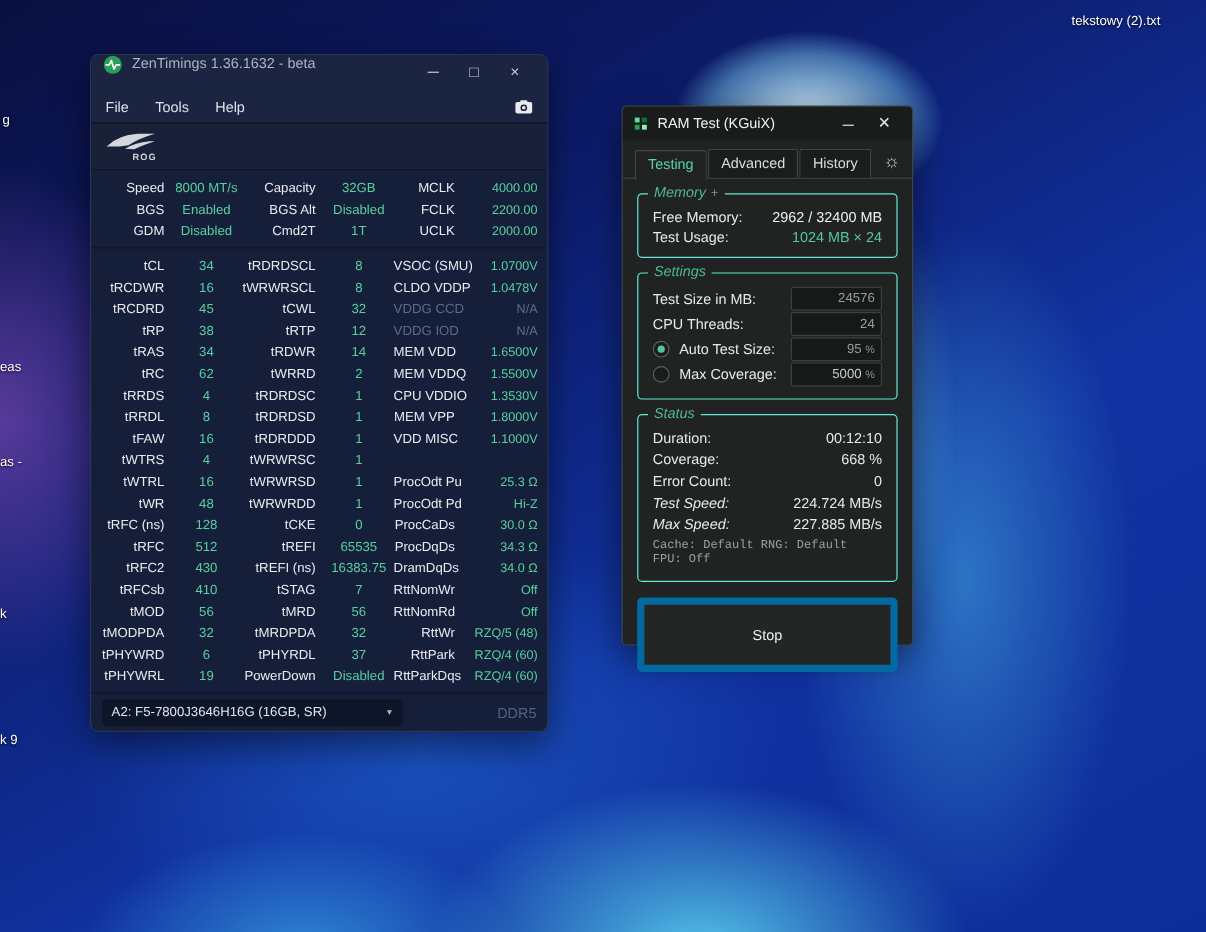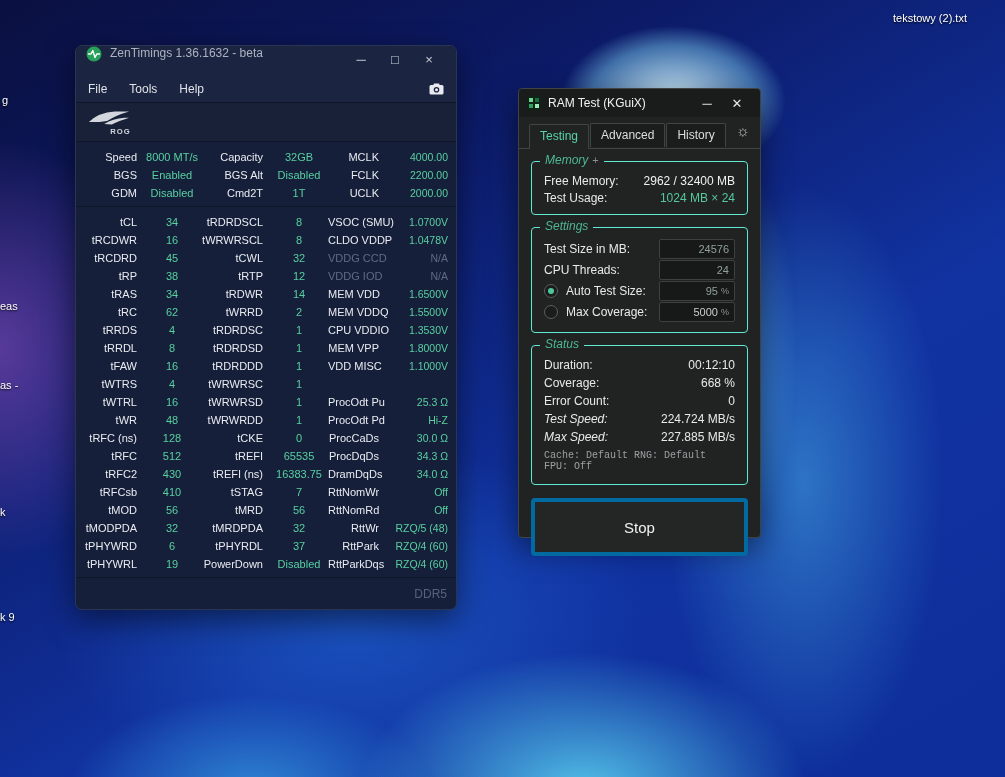--- a/index.html
+++ b/index.html
@@ -49,21 +49,21 @@
   .zt-footer{border-top:1px solid #0f1629;height:32px;display:flex;align-items:center;padding:0 9px;margin-top:4px;}
   .dimm-dd{width:235px;height:22px;background:#0d1528;border-radius:4px;display:flex;align-items:center;padding:0 8px;font-size:11px;color:#e3e6ec;}
   .dimm-dd .dd-text{flex:1;}
   .dimm-dd .caret{font-size:7px;color:#aeb6c6;}
   .ddr5{flex:1;text-align:right;color:#55617c;font-size:12px;}
   
   .rt{left:518px;top:88px;width:241px;height:448px;background:#212323;border:1px solid #3f4343;color:#e8eaea;border-radius:4px;}
   .rt-titlebar{height:28px;display:flex;align-items:center;background:#1a1c1c;padding:0 8px;border-radius:4px 4px 0 0;}
   .rt-titlebar .title{font-size:12px;color:#f0f2f2;margin-left:7px;flex:1;}
   .rt-winbtn{width:30px;height:22px;display:flex;align-items:center;justify-content:center;color:#e2e4e4;font-size:13px;}
-  .rt-tabs{display:flex;align-items:flex-start;padding:6px 10px 0 10px;height:26px;}
+  .rt-tabs{display:flex;align-items:center;padding:6px 10px 0 10px;height:26px;}
   .rt-tab{font-size:12px;padding:4px 10px 5px 10px;border:1px solid #3f4444;border-bottom:none;background:#1b1d1d;color:#dcdede;margin-right:1px;border-radius:2px 2px 0 0;}
   .rt-tab.active{background:#212323;color:#58d2aa;position:relative;top:1px;padding-bottom:6px;}
   .rt-tabs .spacer{flex:1;}
   .sun{color:#c3c5c5;font-size:15px;line-height:15px;padding-bottom:4px;}
   .rt-body{padding:2px 12px 12px 12px;border-top:1px solid #3f4444;margin-top:-1px;}
   .group{border:1px solid #5eead4;border-radius:4px;position:relative;padding:10px 12px 8px 12px;}
   .g-mem{margin-top:10px;}
   .g-set{margin-top:12px;padding-bottom:10px;}
   .g-stat{margin-top:12px;padding-bottom:12px;}
   .legend{position:absolute;top:-9px;left:8px;background:#212323;padding:0 5px;color:#4db893;font-style:italic;font-size:12px;}
@@ -76,21 +76,21 @@
   .set-row .lab{flex:1;}
   .inputbox{width:64px;height:18px;background:#171919;border:1px solid #3c4040;border-radius:2px;display:flex;align-items:center;justify-content:flex-end;padding:0 5px;font-size:11px;color:#90a09a;}
   .inputbox.bright{color:#c7cdcd;}
   .inputbox .pct{font-size:9px;margin-left:3px;color:#8a9494;}
   .radio{width:12px;height:12px;border-radius:50%;border:1px solid #5a5e5e;background:#1b1d1d;margin-right:8px;display:inline-flex;align-items:center;justify-content:center;flex:none;}
   .radio.sel::after{content:"";width:6px;height:6px;border-radius:50%;background:#4fc79b;}
   .stat-row{height:18px;display:flex;align-items:center;font-size:12px;}
   .stat-row .lab{flex:1;}
   .stat-row .lab.it{font-style:italic;}
   .footnote{font-size:10px;color:#9aa0a0;margin-top:4px;font-family:Liberation Mono, monospace;}
-  .stop-btn{margin-top:13px;height:50px;border:4px solid #0369a1;border-radius:4px;background:#242626;display:flex;align-items:center;justify-content:center;font-size:15px;color:#f0f2f2;}
+  .stop-btn{margin-top:13px;height:50px;border:6px solid #0369a1;border-radius:4px;background:#242626;display:flex;align-items:center;justify-content:center;font-size:12px;color:#f0f2f2;}
 </style>
 </head>
 <body>
 
 <div class="wallpaper">
   <div id="desk-labels">
       <div class="desk-label" style="left: 2px; top: 94px;">g</div>
       <div class="desk-label" style="left: 0px; top: 300px;">eas</div>
       <div class="desk-label" style="left: 0px; top: 379px;">as -</div>
       <div class="desk-label" style="left: 0px; top: 506px;">k</div>
@@ -264,20 +264,24 @@
         <div class="cell c4">RttPark</div>
         <div class="cell val c5">RZQ/4 (60)</div>
         <div class="cell c0">tPHYWRL</div>
         <div class="cell val c1">19</div>
         <div class="cell c2">PowerDown</div>
         <div class="cell val c3">Disabled</div>
         <div class="cell c4">RttParkDqs</div>
         <div class="cell val c5">RZQ/4 (60)</div>
       </div>
     <div class="zt-footer">
+      <div class="dimm-dd">
+        <span class="dd-text">A2: F5-7800J3646H16G (16GB, SR)</span>
+        <span class="caret">▼</span>
+      </div>
       <span class="ddr5">DDR5</span>
     </div>
   </div>
 
   <div class="window rt">
     <div class="rt-titlebar">
       <svg width="14" height="14" viewBox="0 0 14 14">
         <rect x="0" y="0" width="14" height="14" rx="2" fill="#0e2417"></rect>
         <rect x="2" y="2" width="4" height="4" fill="#6fd695"></rect>
         <rect x="8" y="2" width="4" height="4" fill="#1d6b3e"></rect>

